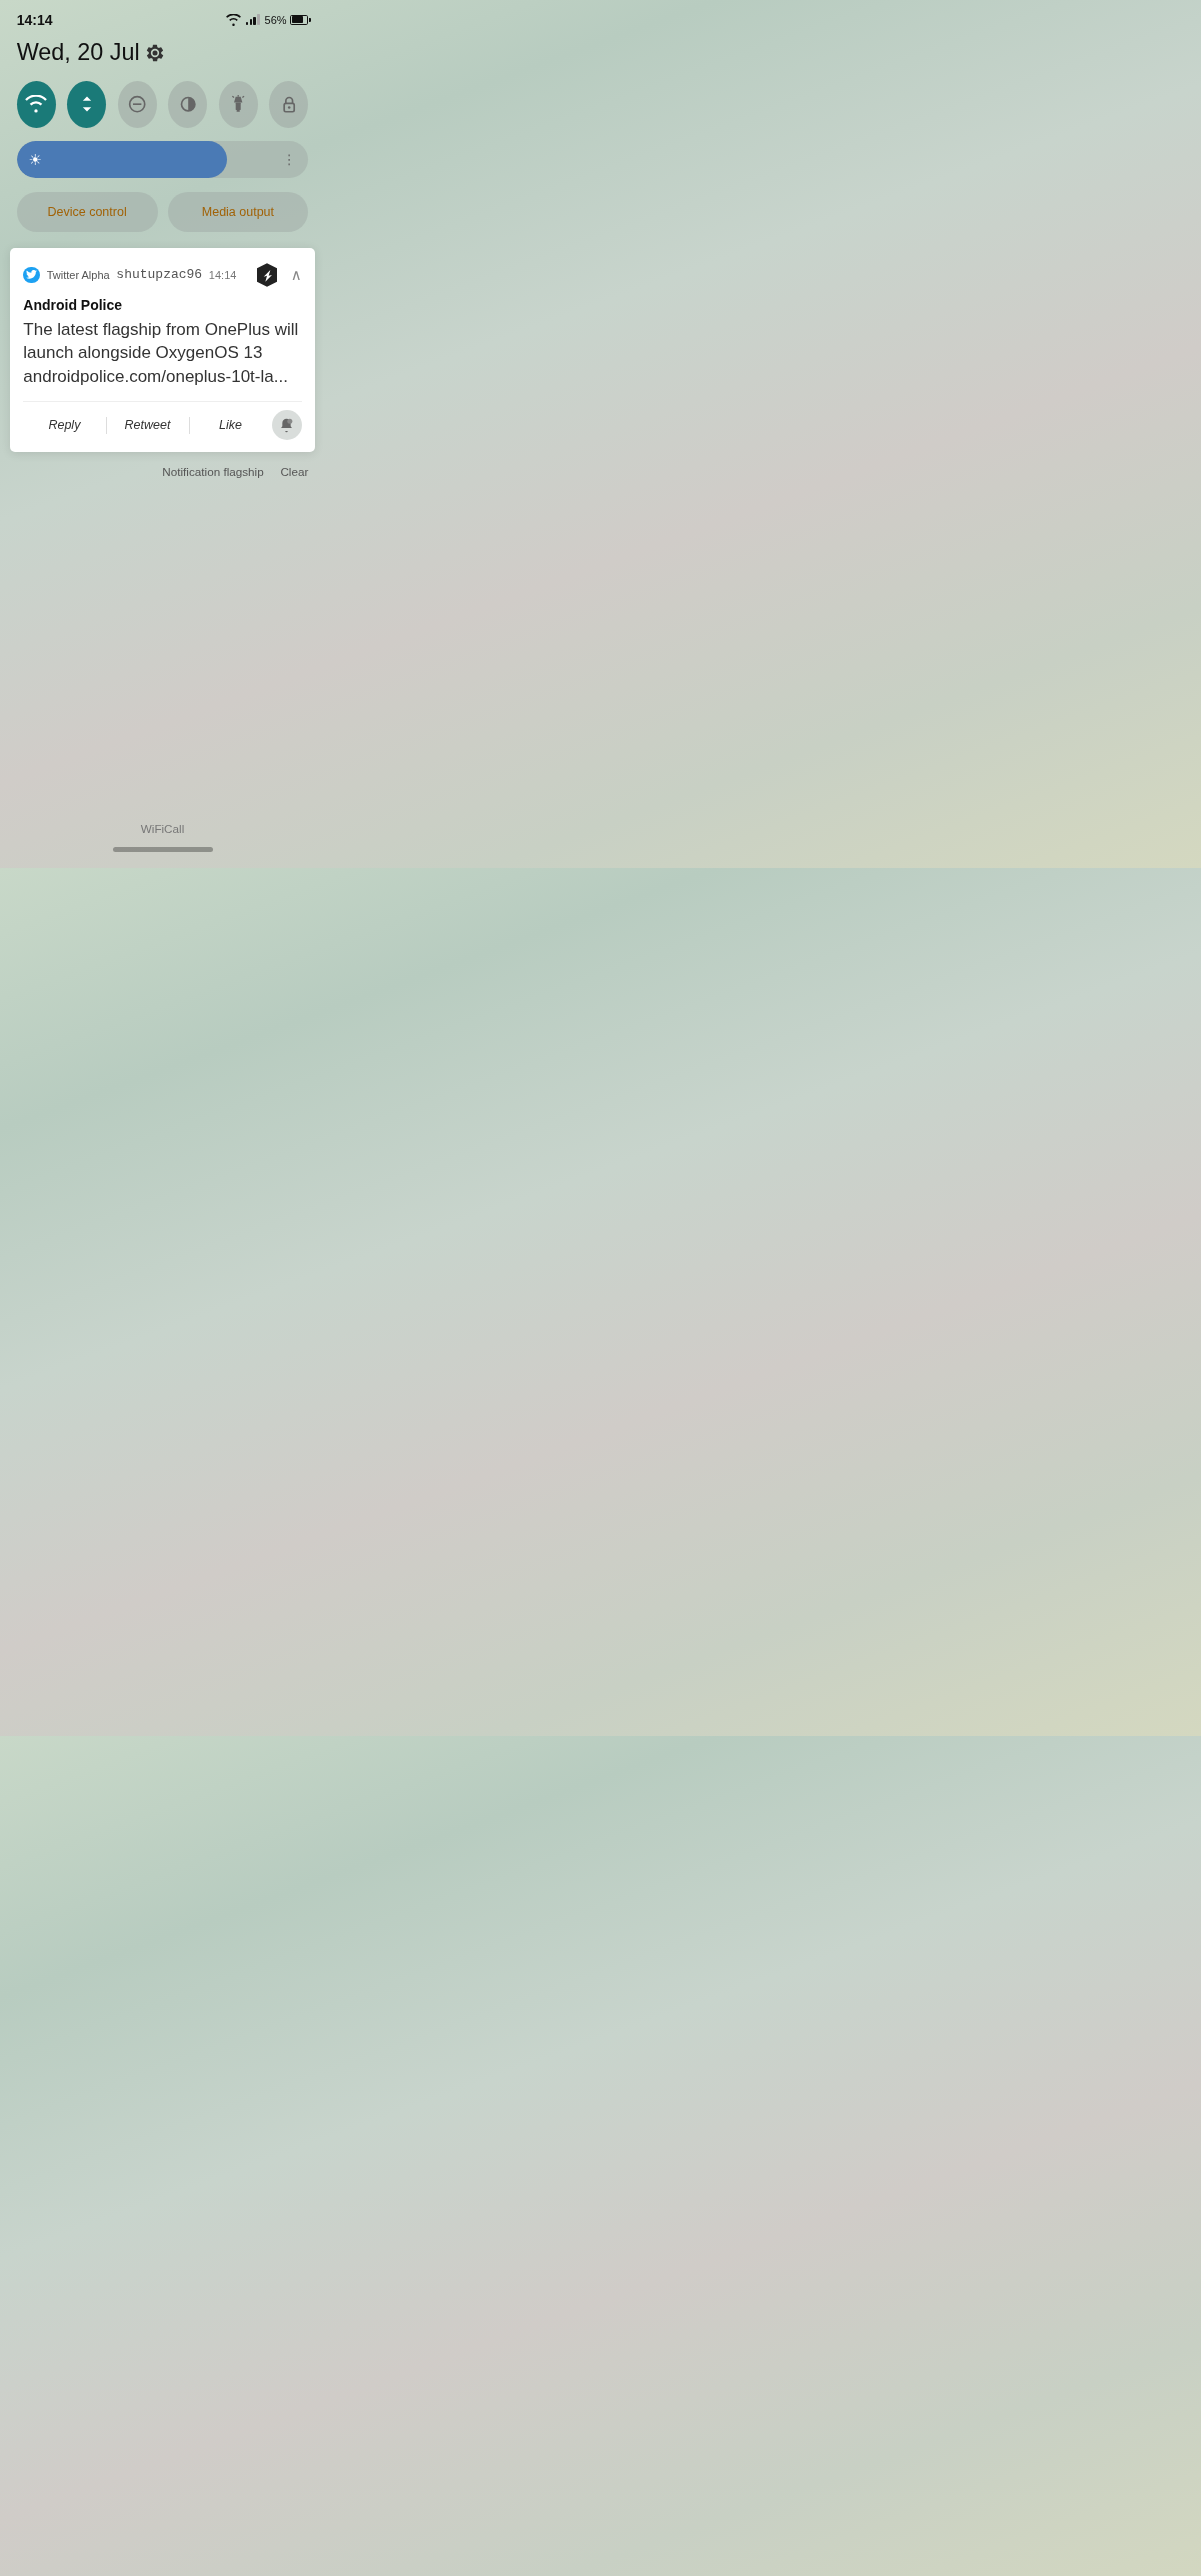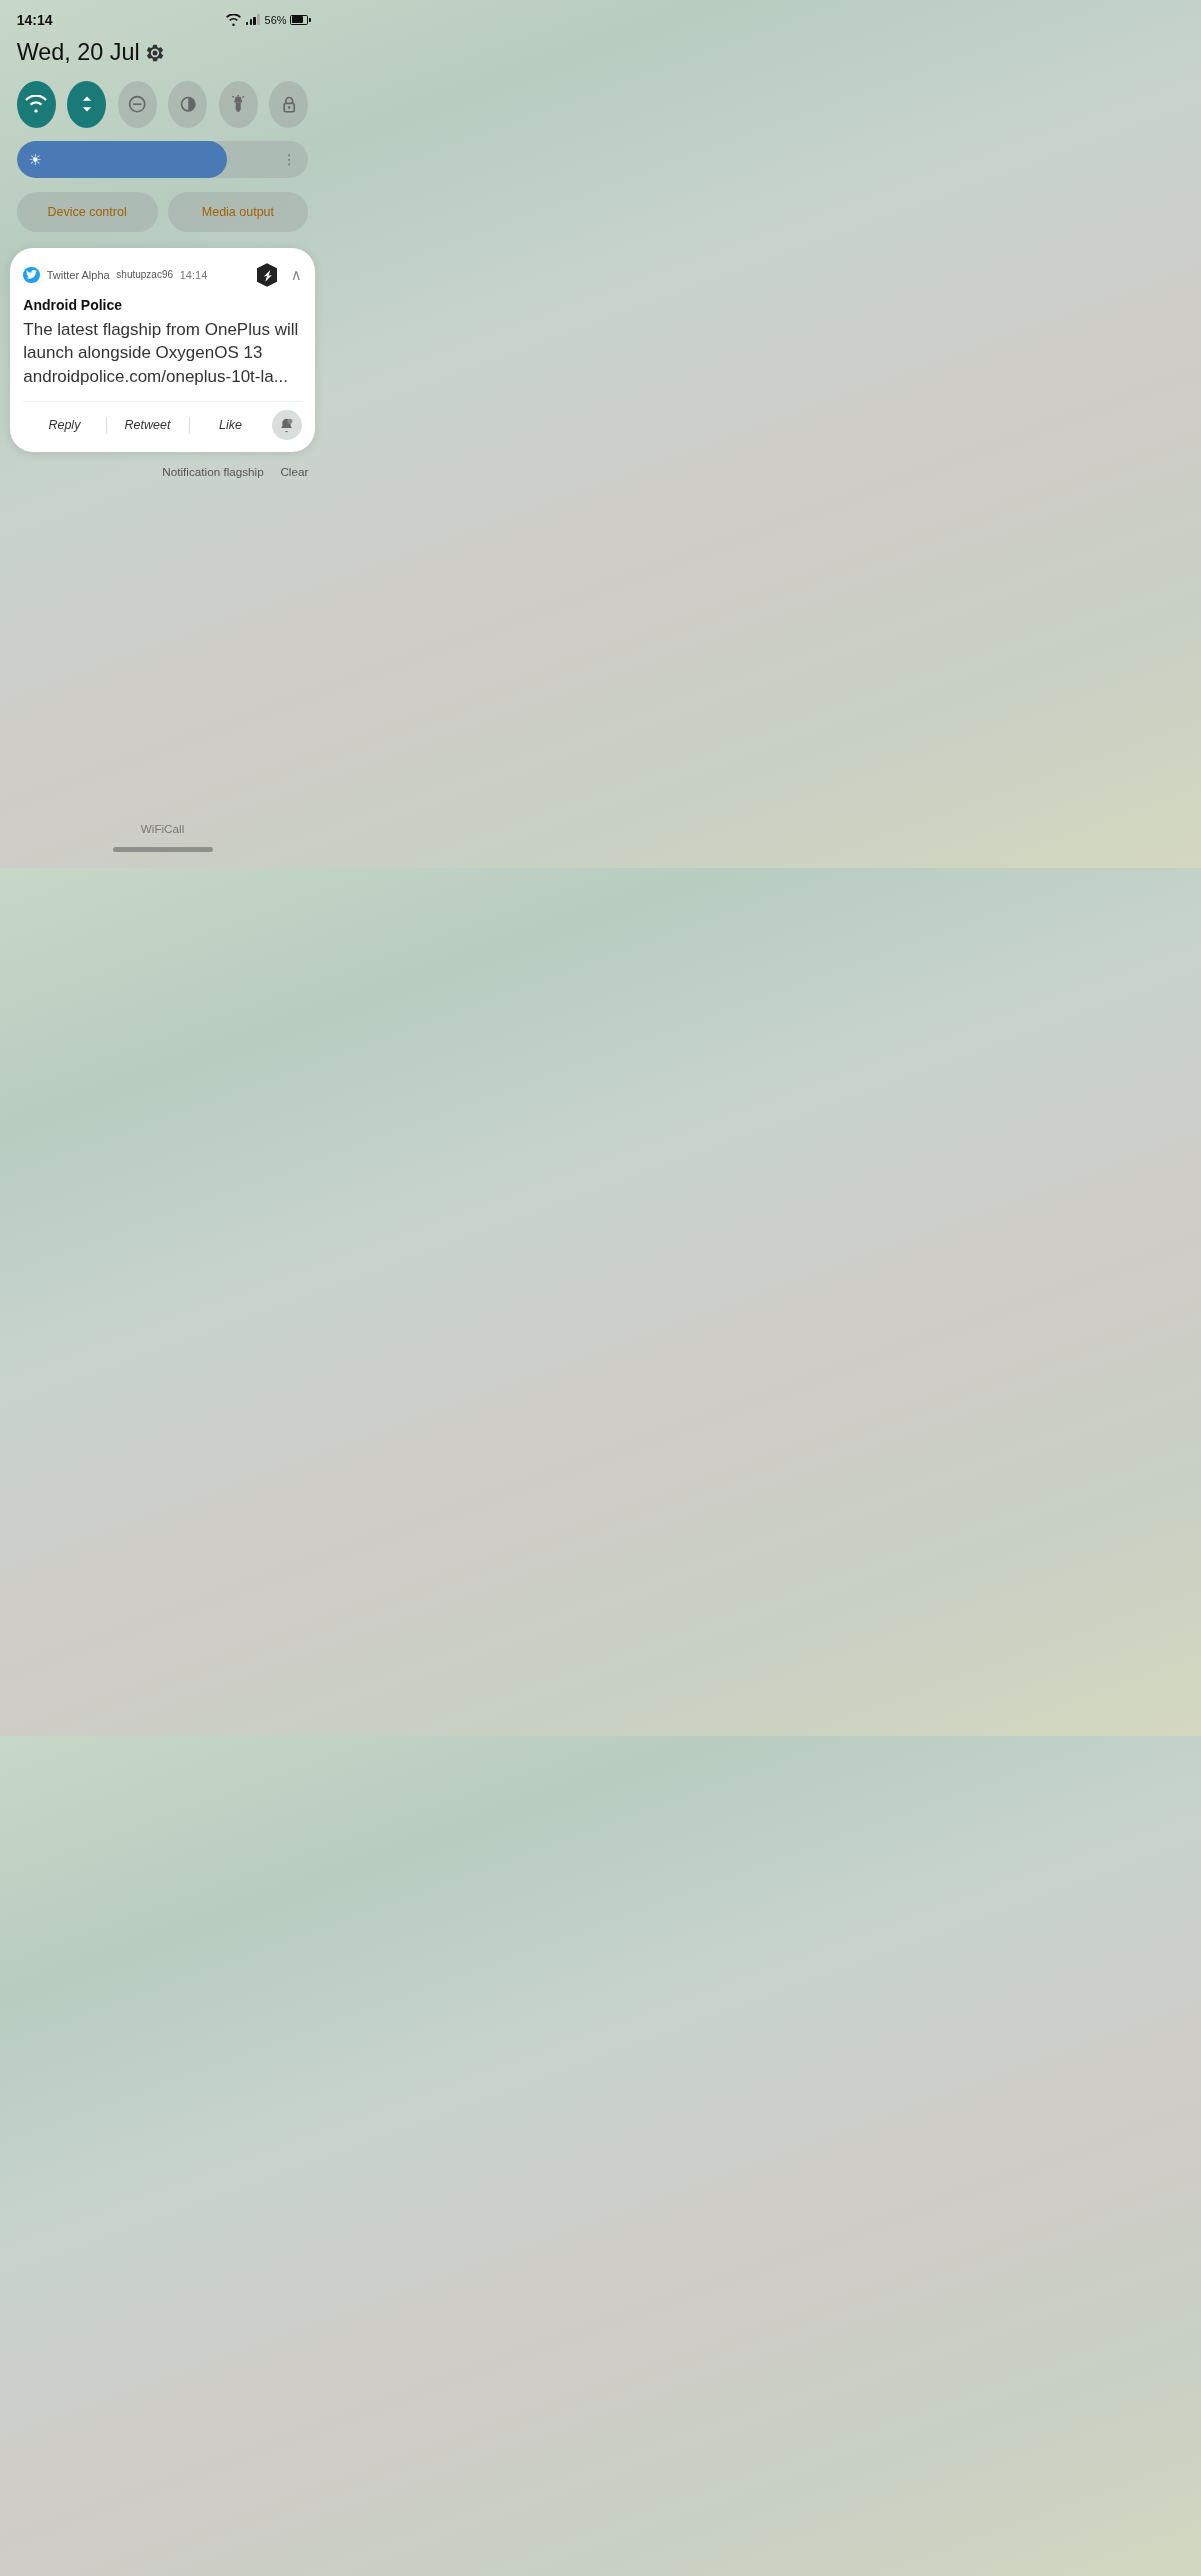--- a/index.html
+++ b/index.html
@@ -198,21 +198,21 @@
       cursor: pointer;
       display: flex;
       align-items: center;
       justify-content: center;
     }
 
     
     .notification-card {
       margin: 0 10px 6.7px 10px;
       background: white;
-      border-radius: 23px;
+      border-radius: 5px;
       padding: 11.7px 13.3px;
       box-shadow: 0 1.7px 10px rgba(0,0,0,0.1);
     }
 
     .notif-header {
       display: flex;
       align-items: center;
       justify-content: space-between;
       margin-bottom: 6.7px;
     }
@@ -235,22 +235,23 @@
       font-size: 10px;
     }
 
     .notif-app-name {
       font-size: 11px;
       color: #555;
       font-weight: 500;
     }
 
     .notif-user {
-      font-size: 10px;
+      font-size: 13px;
       color: #555;
+      font-family: Liberation Mono, monospace;
     }
 
     .notif-time {
       font-size: 11px;
       color: #777;
     }
 
     .notif-header-right {
       display: flex;
       align-items: center;

